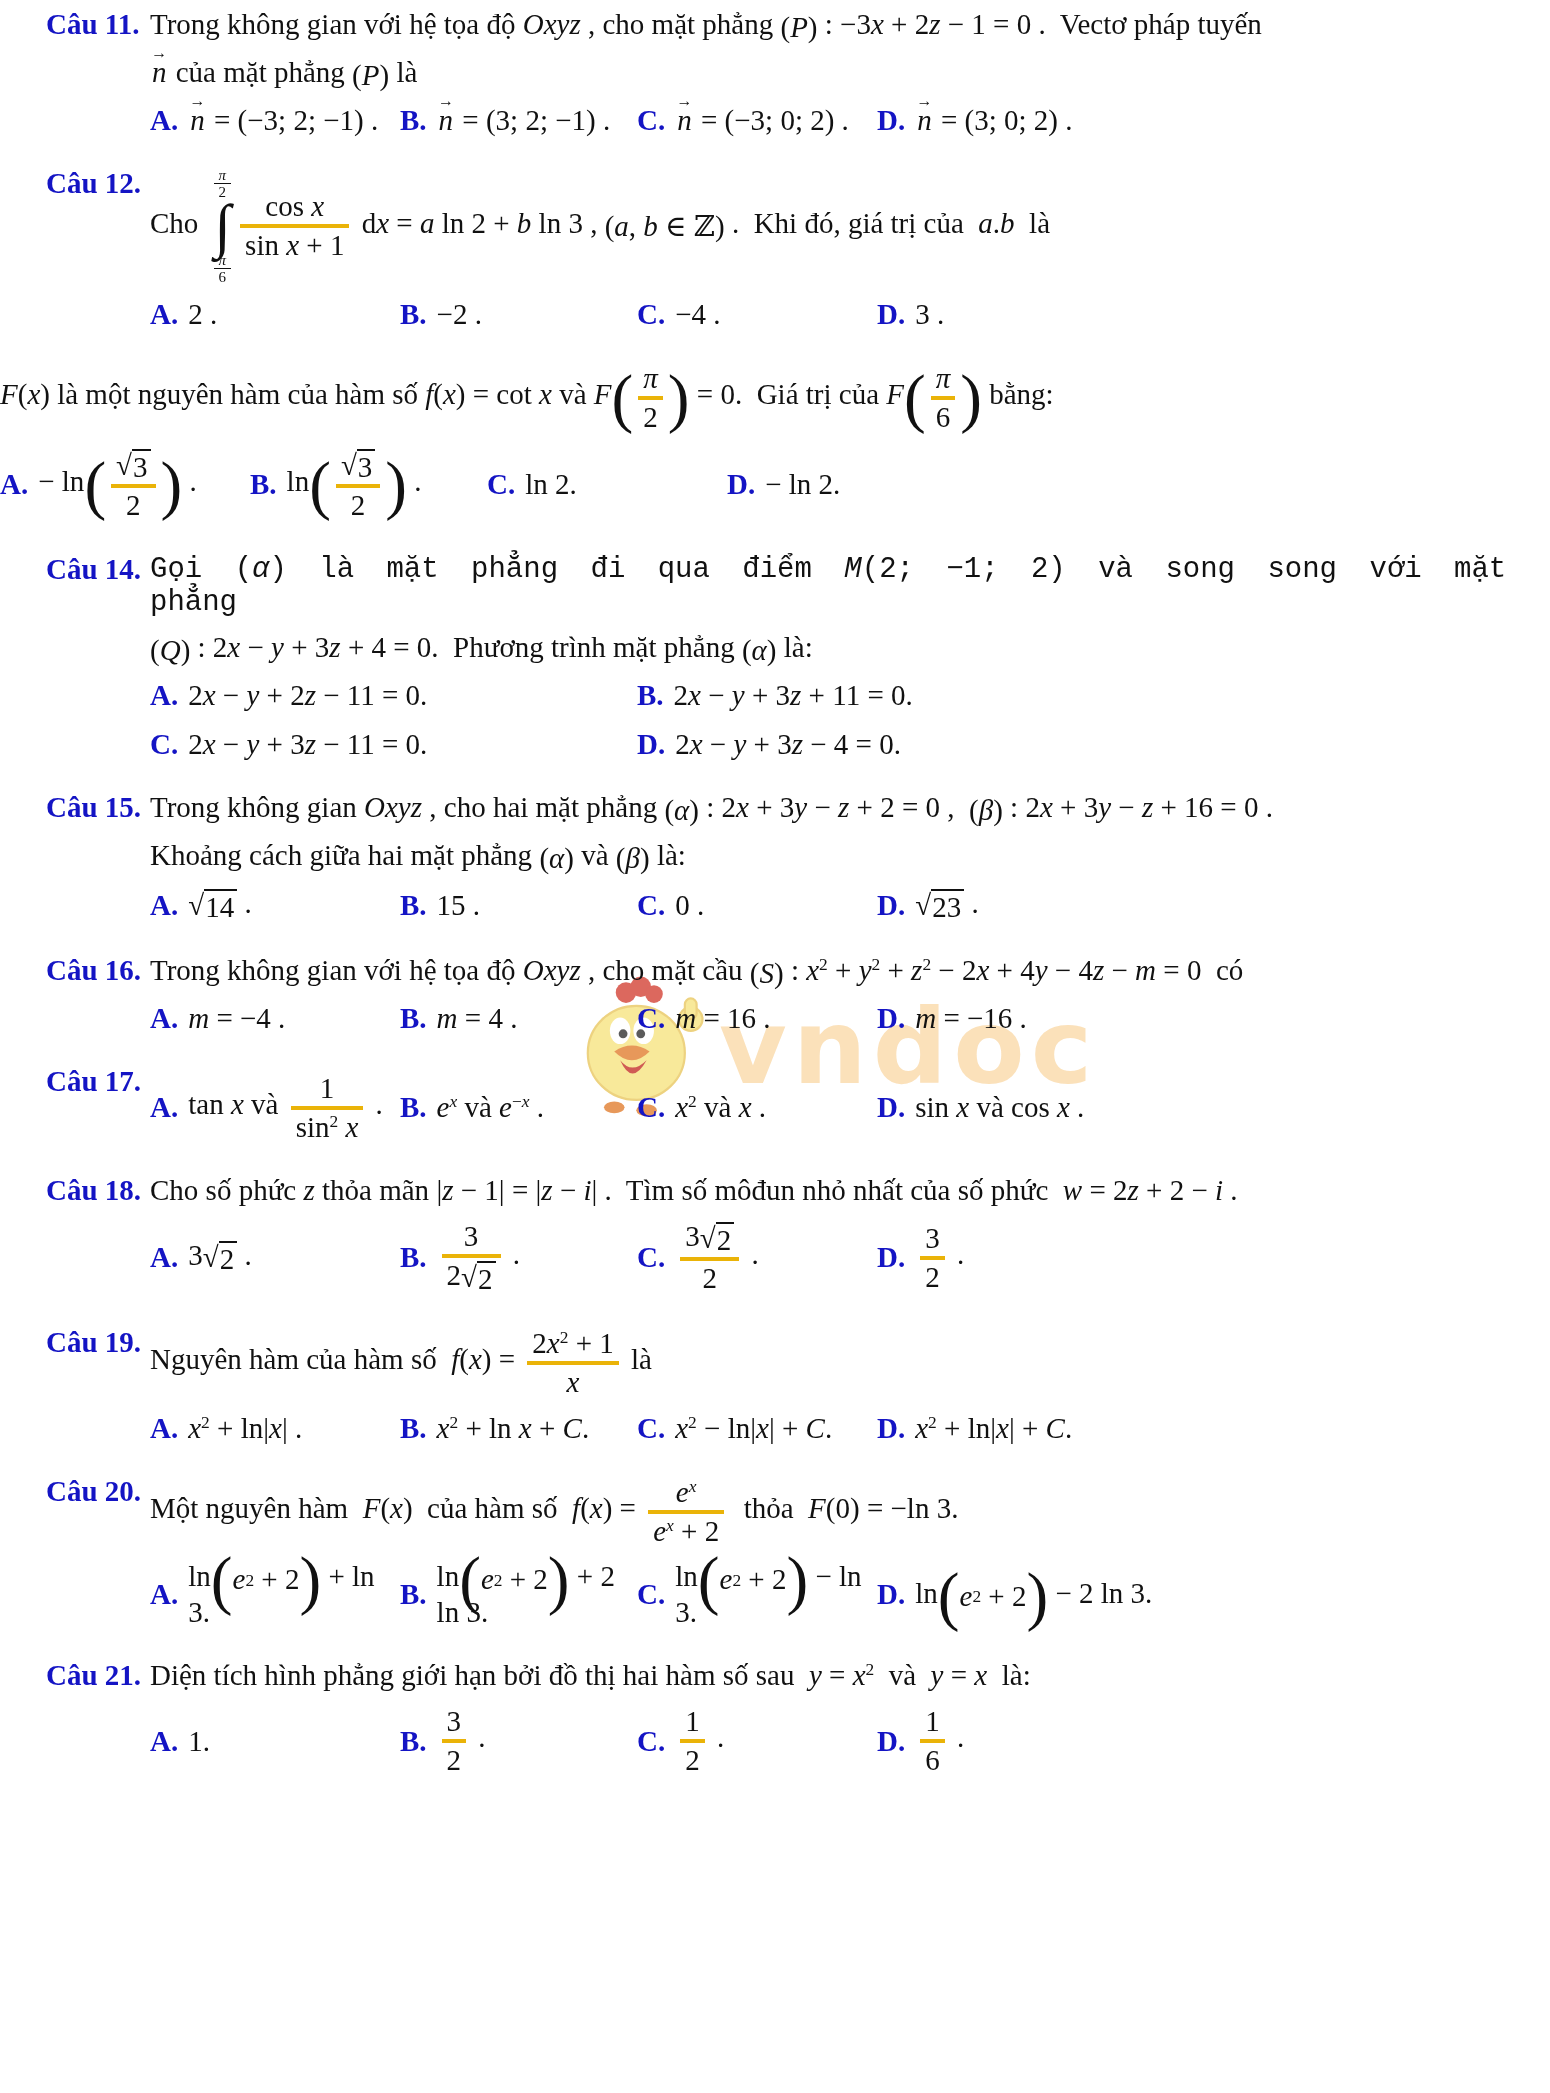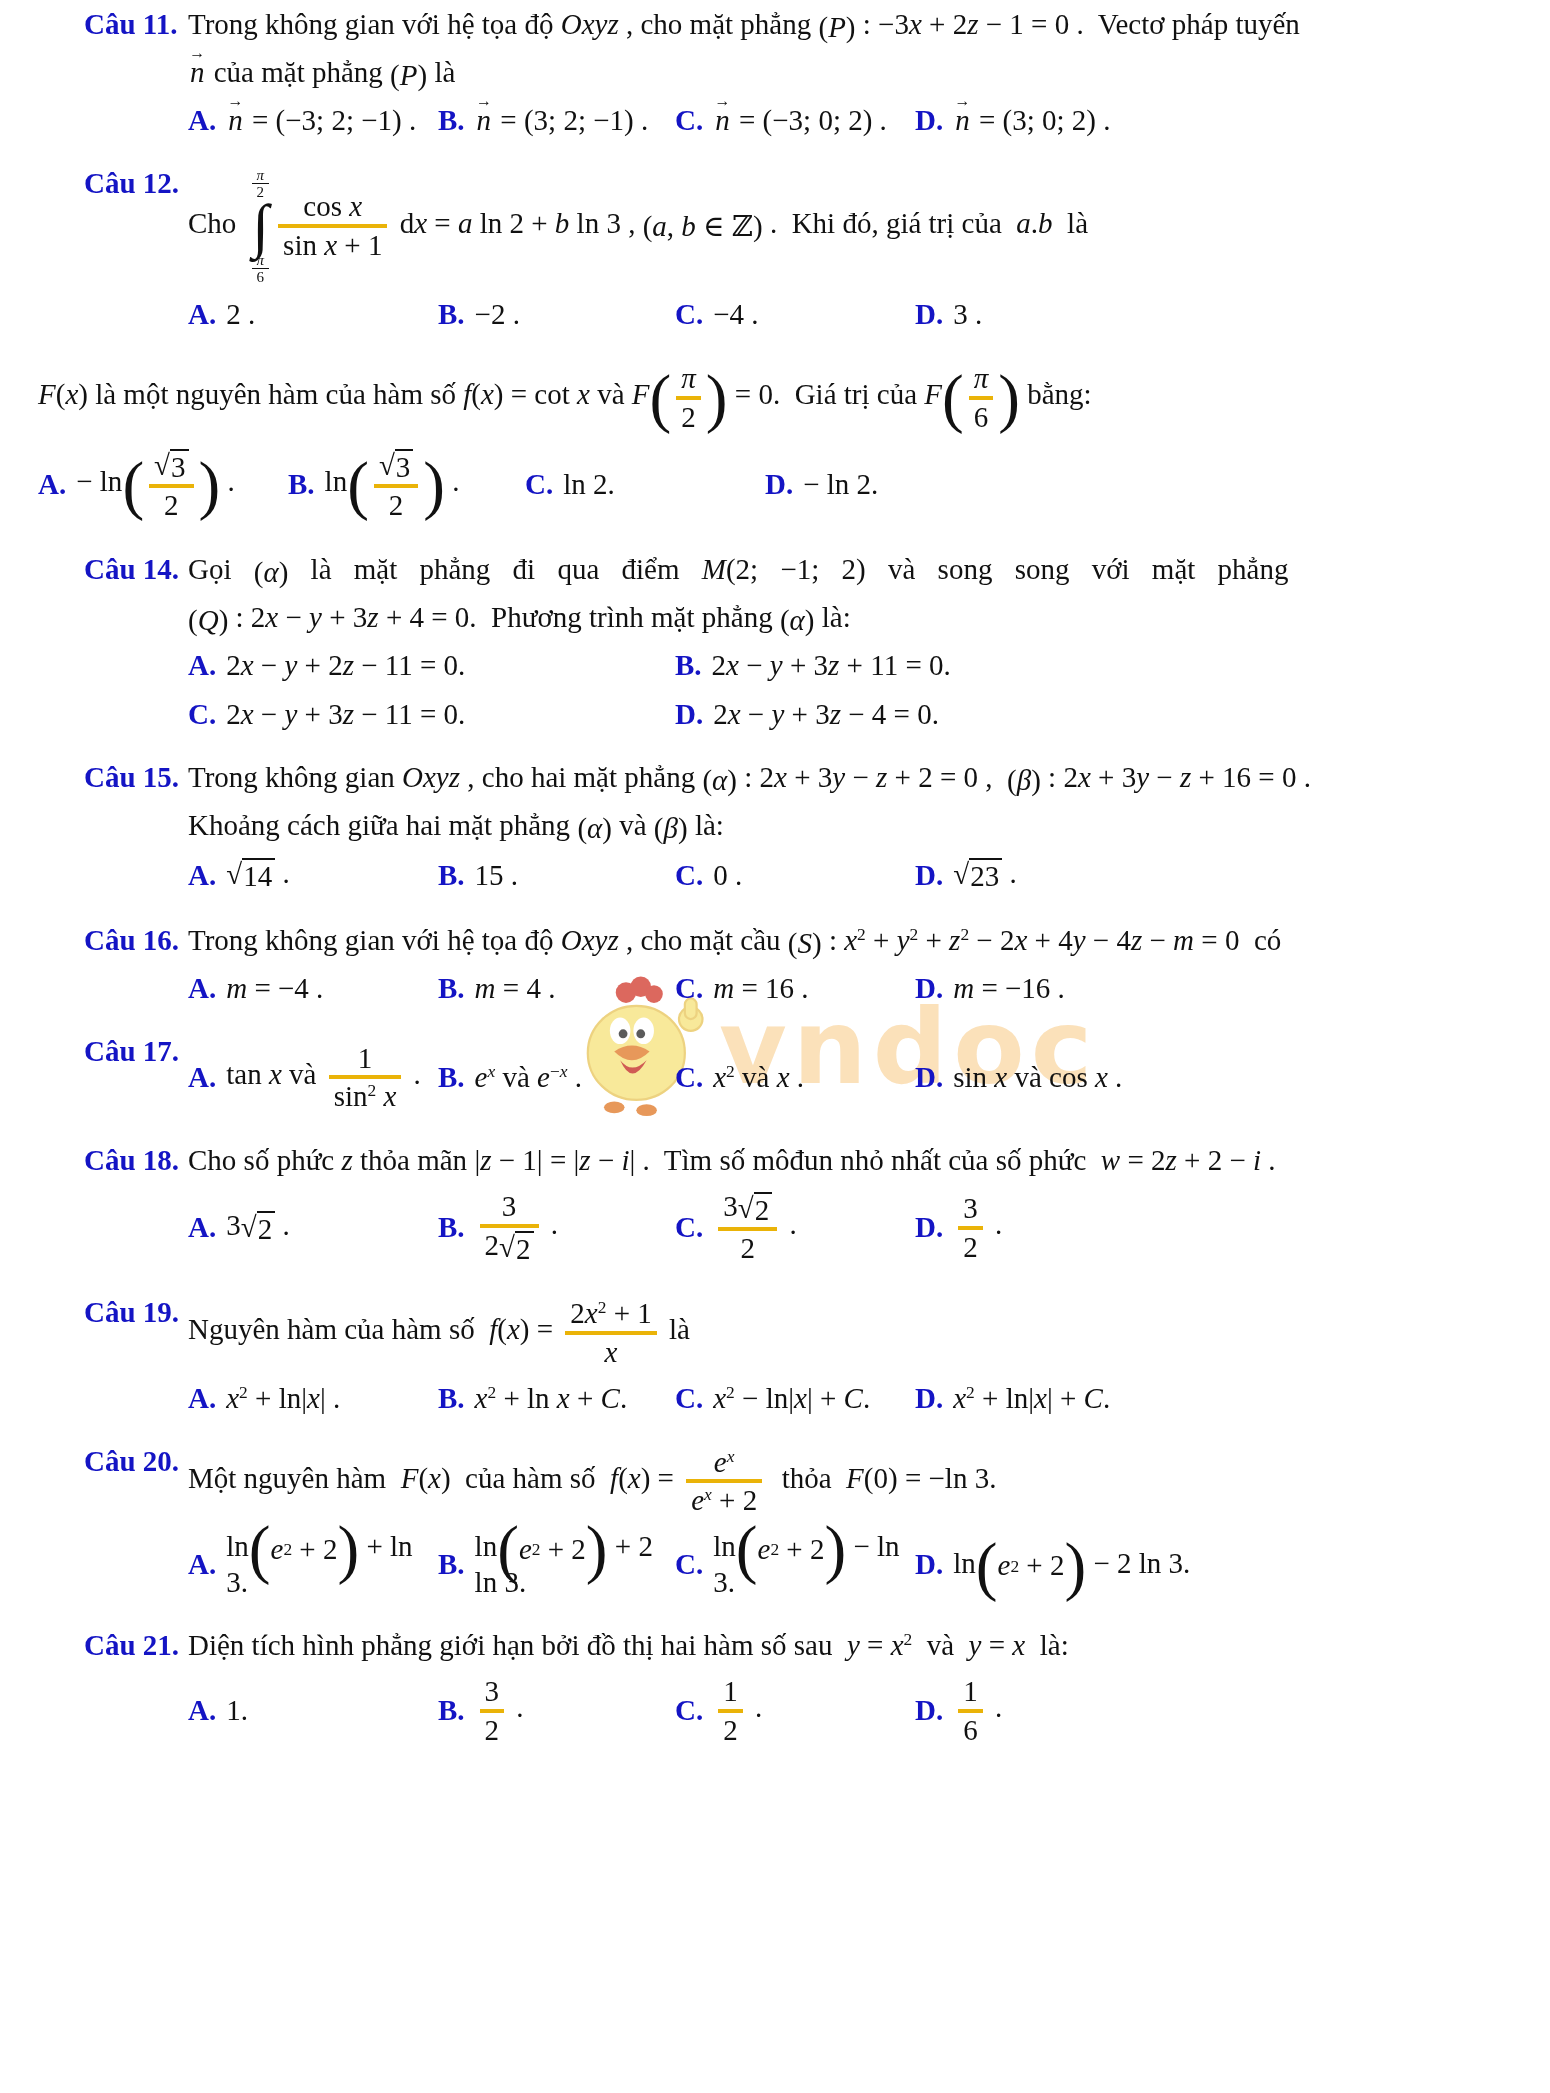--- a/index.html
+++ b/index.html
@@ -1,23 +1,23 @@
 <!DOCTYPE html>
 <html><head>
 <meta charset="utf-8">
 <style>
   html,body{margin:0;padding:0;background:#ffffff;}
   body{width:1550px;font-family:"Liberation Serif","DejaVu Serif",serif;font-size:29px;color:#111;}
   .page{position:relative;width:1550px;min-height:2093px;box-sizing:border-box;padding-top:8px;overflow:hidden;}
-  #questions{position:relative;z-index:1;padding-left:38px;}
+  #questions{position:relative;z-index:1;}
   .q{display:flex;margin-bottom:30px;}
   .q-label{flex:none;width:104px;padding-left:46px;color:#1414c4;font-weight:bold;white-space:nowrap;}
   .q-body{flex:1;padding-right:34px;}
   .q-line{margin-bottom:12px;}
-  .q-line.spread{word-spacing:15px;}
+  .q-line.spread{word-spacing:15px;font-family:Liberation Mono, monospace;}
   .opts{display:grid;margin-top:6px;row-gap:16px;align-items:center;}
   .cols4{grid-template-columns:250px 237px 240px 1fr;}
   .cols2{grid-template-columns:487px 1fr;}
   .opt{display:flex;align-items:center;}
   .opt-letter{color:#1414c4;font-weight:bold;margin-right:10px;}
   .rn{white-space:pre-wrap;}
   .it{font-style:italic;}
   .sup{font-size:0.6em;vertical-align:0.55em;line-height:0;}
   .frac{display:inline-block;text-align:center;vertical-align:middle;margin:0 5px;line-height:1.2;}
   .num{display:block;border-bottom:4px solid #eab308;padding:0 5px;}

